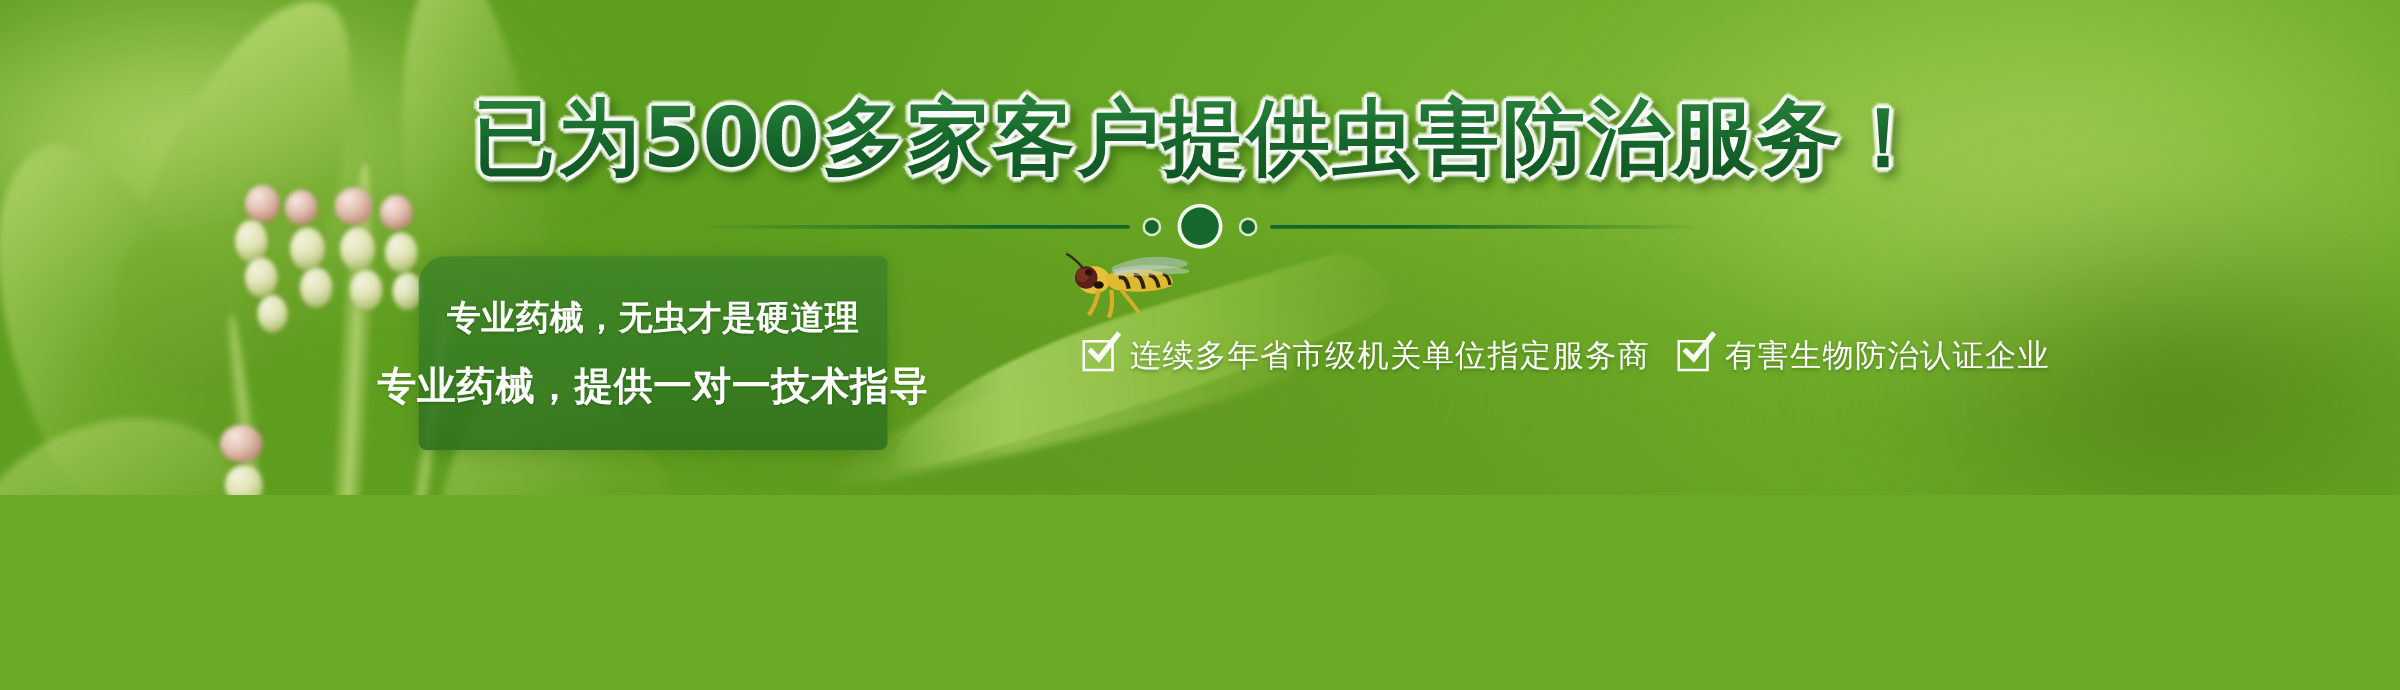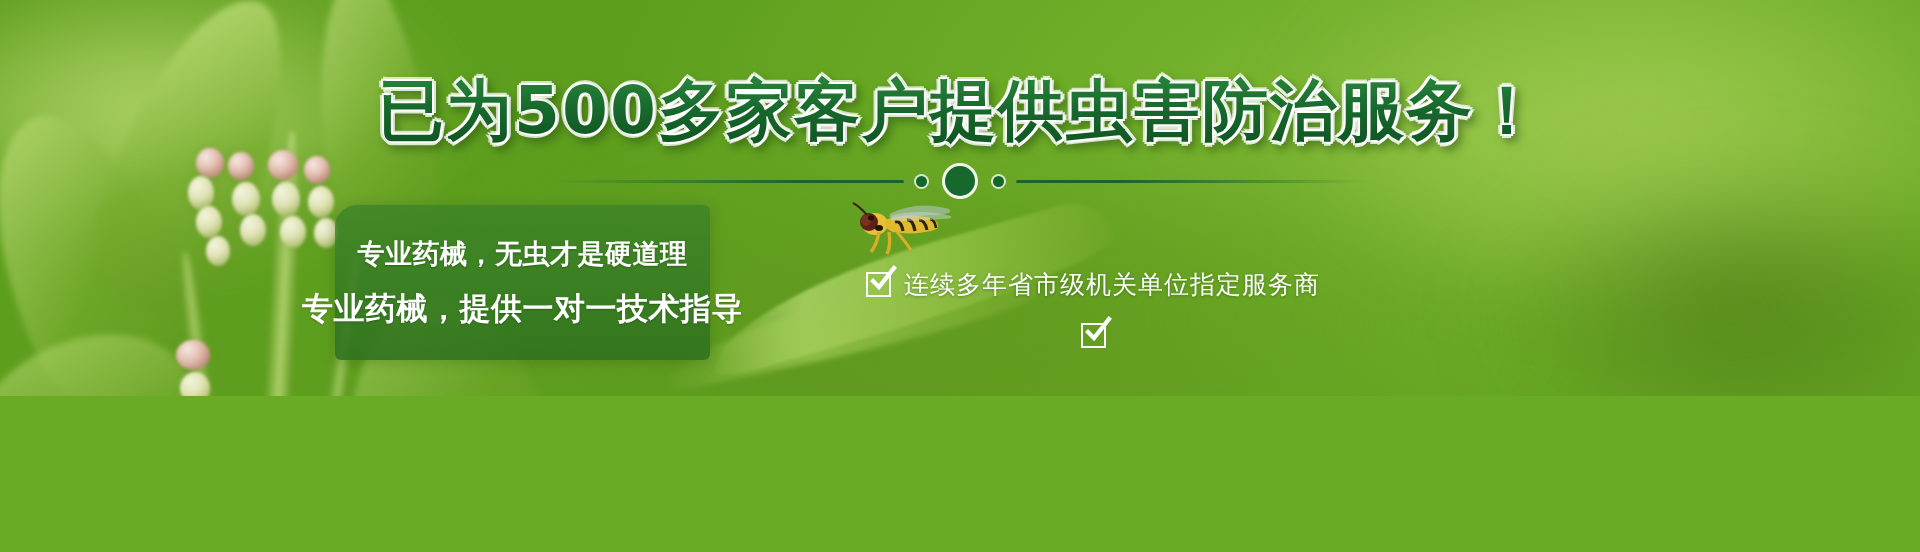--- a/index.html
+++ b/index.html
@@ -183,21 +183,21 @@
     font-family:"DejaVu Sans","Liberation Sans",sans-serif;
   }
   .fl-1{ font-size:27px; letter-spacing:.5px; }
   .fl-2{ font-size:27px; letter-spacing:.5px; }
   .fl-3{ font-size:31px; letter-spacing:.5px; }
 
   
   .checklist{
     position:absolute; left:866px; top:268px;
     z-index:6;
-    display:flex; flex-direction:column; gap:22px;align-items:center;
+    display:flex; flex-direction:row; gap:22px;
   }
   .check-item{
     display:flex; align-items:center; gap:13px;
   }
   .check-box{
     position:relative;
     width:25px; height:25px;
     border:2px solid #ffffff;
     flex:0 0 auto;
   }
@@ -343,20 +343,21 @@
         </svg>
       </span>
       <span class="check-label">连续多年省市级机关单位指定服务商</span>
     </div>
     <div class="check-item">
       <span class="check-box">
         <svg viewBox="0 0 30 30" aria-hidden="true">
           <path d="M6 16 L12 22 L27 3" stroke="#ffffff" stroke-width="4.2" fill="none" stroke-linecap="square"></path>
         </svg>
       </span>
+      <span class="check-label">有害生物防治认证企业</span>
     </div>
   </div>
 
   <div class="corner-bug"></div>
 
   <div class="pest-row">
 
     <div class="pest">
       <svg viewBox="0 0 44 44" aria-hidden="true">
         <ellipse cx="23" cy="25" rx="14" ry="10" fill="#a9a6a2"></ellipse>

